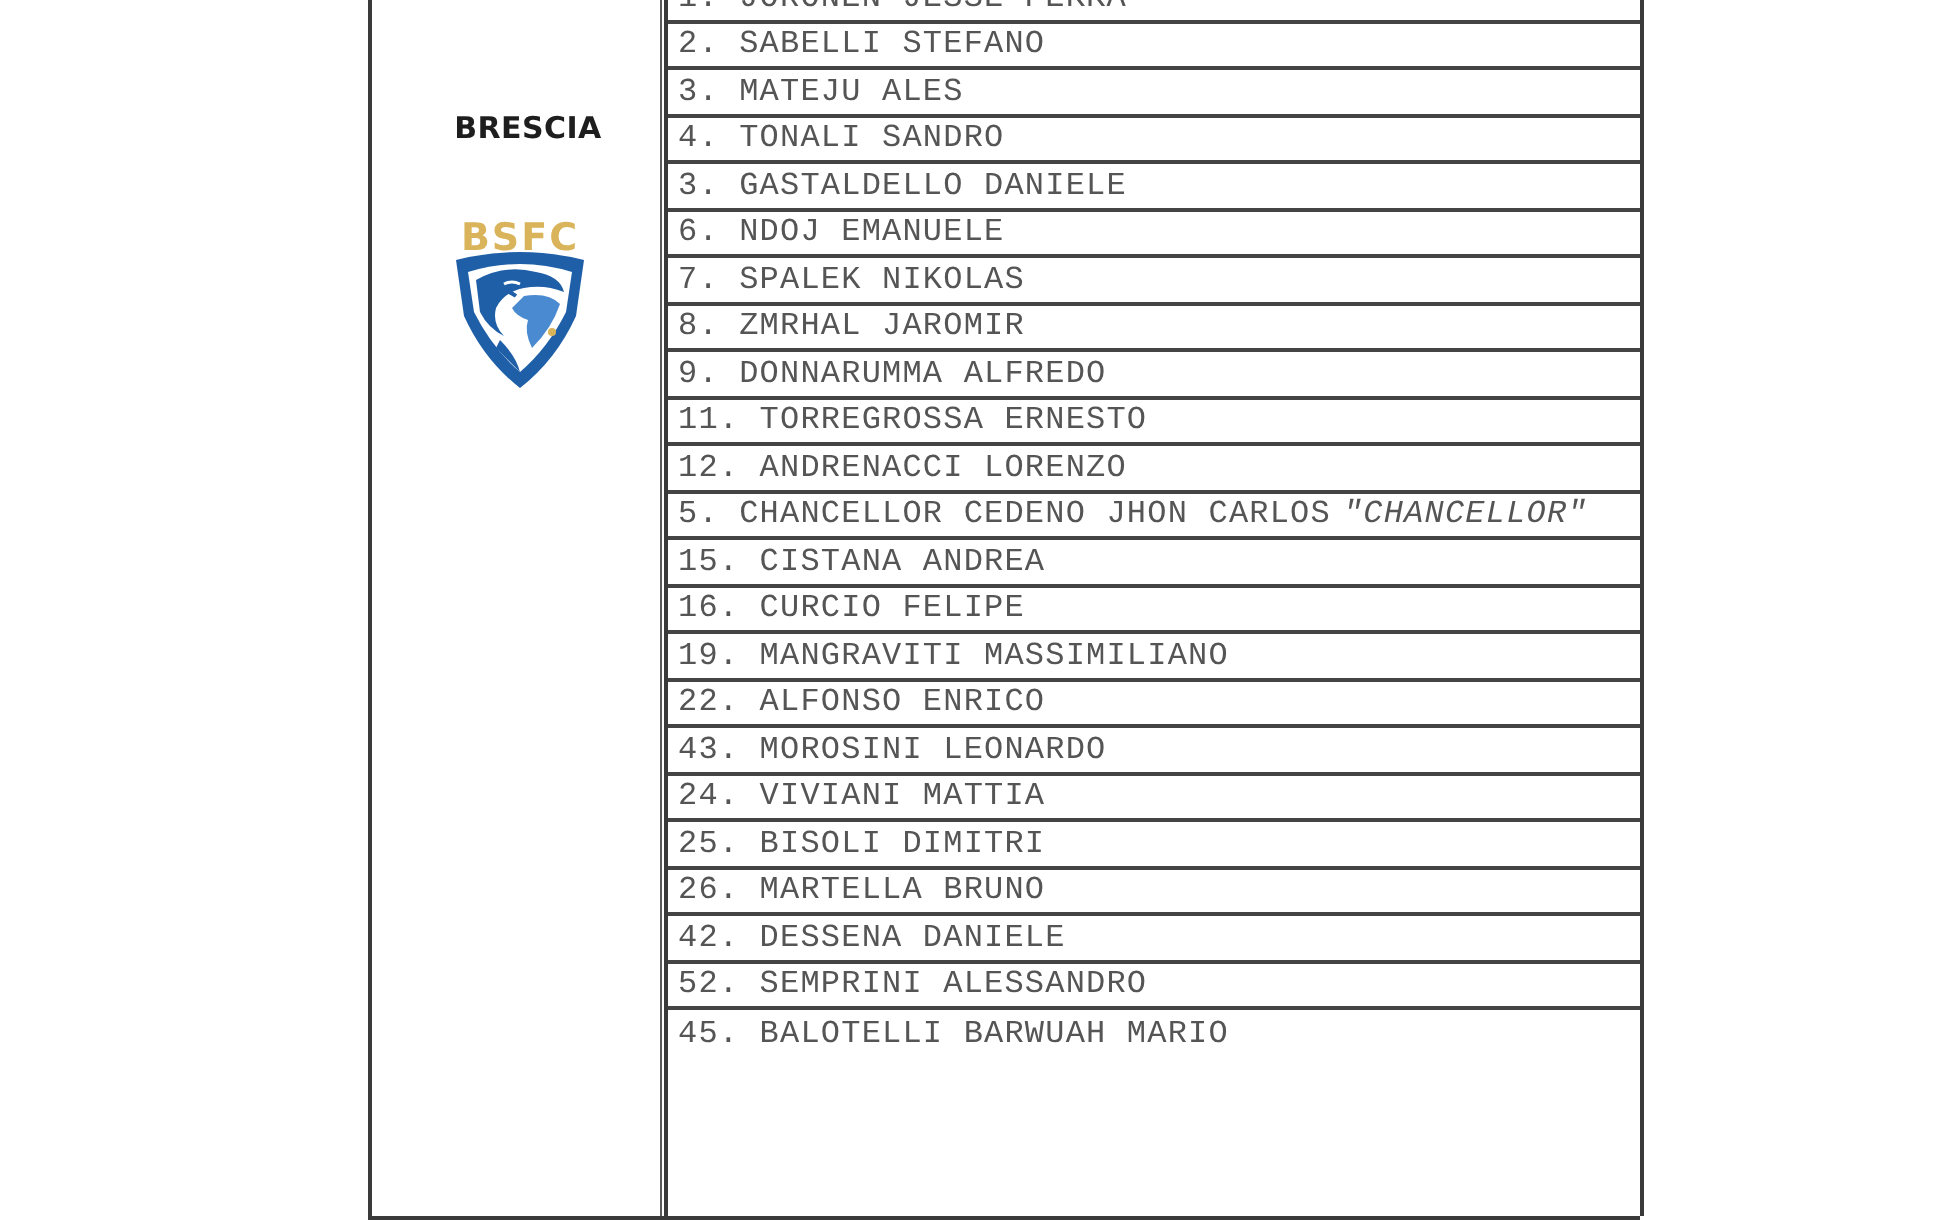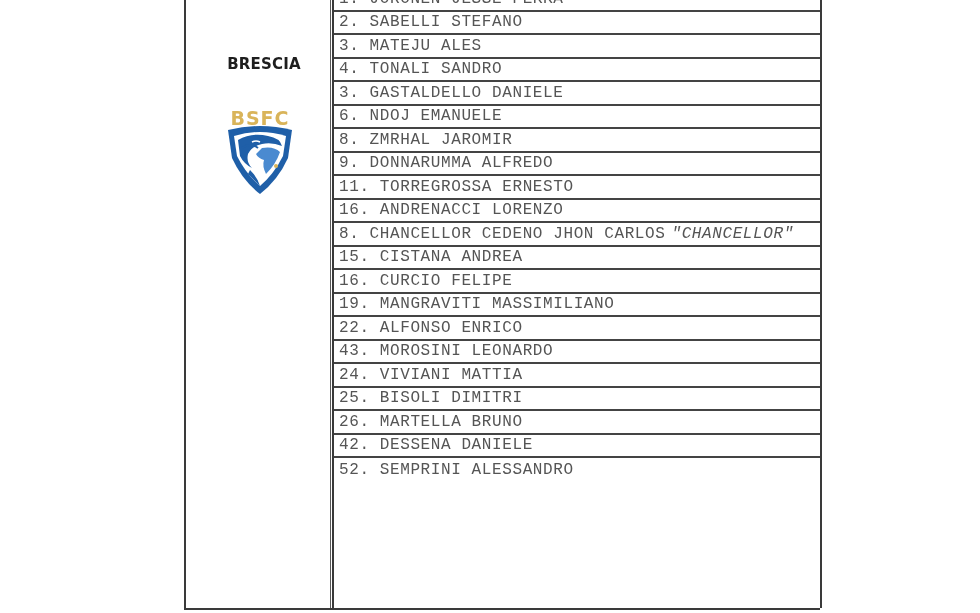--- a/index.html
+++ b/index.html
@@ -117,33 +117,36 @@
     <div class="row">
         <span>4. TONALI SANDRO</span>
       </div>
     <div class="row">
         <span>3. GASTALDELLO DANIELE</span>
       </div>
     <div class="row">
         <span>6. NDOJ EMANUELE</span>
       </div>
     <div class="row">
+        <span>7. SPALEK NIKOLAS</span>
+      </div>
+    <div class="row">
         <span>8. ZMRHAL JAROMIR</span>
       </div>
     <div class="row">
         <span>9. DONNARUMMA ALFREDO</span>
       </div>
     <div class="row">
         <span>11. TORREGROSSA ERNESTO</span>
       </div>
     <div class="row">
-        <span>16. ANDRENACCI LORENZO</span>
+        <span>12. ANDRENACCI LORENZO</span>
       </div>
     <div class="row">
-        <span>8. CHANCELLOR CEDENO JHON CARLOS</span>
+        <span>5. CHANCELLOR CEDENO JHON CARLOS</span>
         <span class="nick">"CHANCELLOR"</span>
       </div>
     <div class="row">
         <span>15. CISTANA ANDREA</span>
       </div>
     <div class="row">
         <span>16. CURCIO FELIPE</span>
       </div>
     <div class="row">
         <span>19. MANGRAVITI MASSIMILIANO</span>
@@ -162,14 +165,17 @@
       </div>
     <div class="row">
         <span>26. MARTELLA BRUNO</span>
       </div>
     <div class="row">
         <span>42. DESSENA DANIELE</span>
       </div>
     <div class="row">
         <span>52. SEMPRINI ALESSANDRO</span>
       </div>
+    <div class="row">
+        <span>45. BALOTELLI BARWUAH MARIO</span>
+      </div>
   </div>
 </div>
 
 </body></html>

